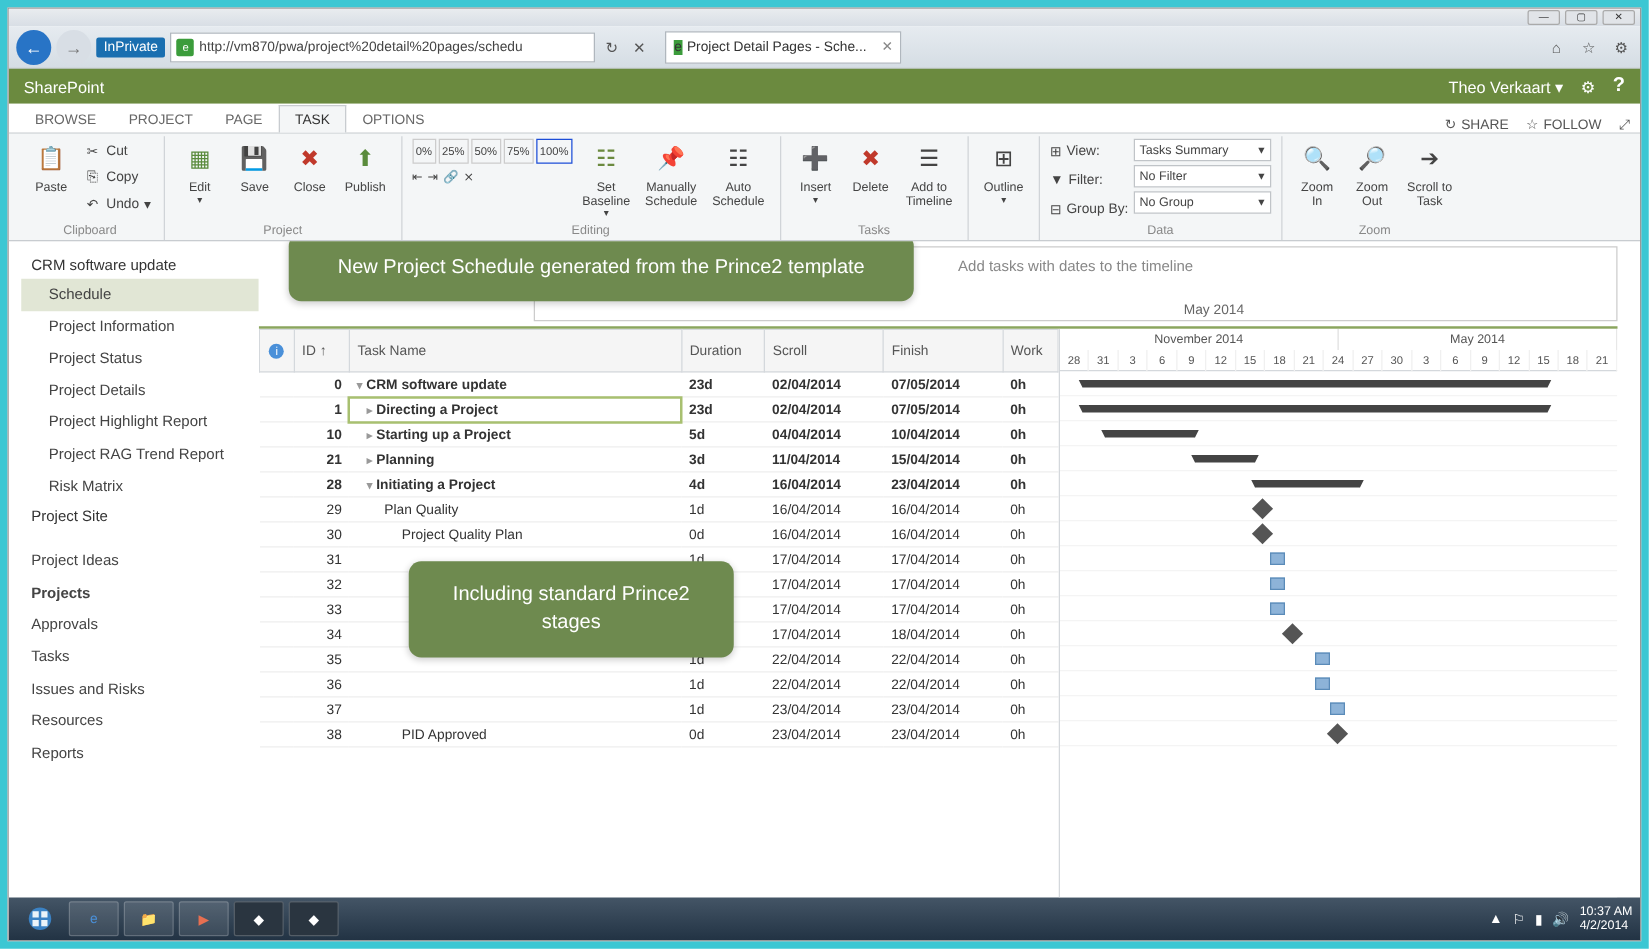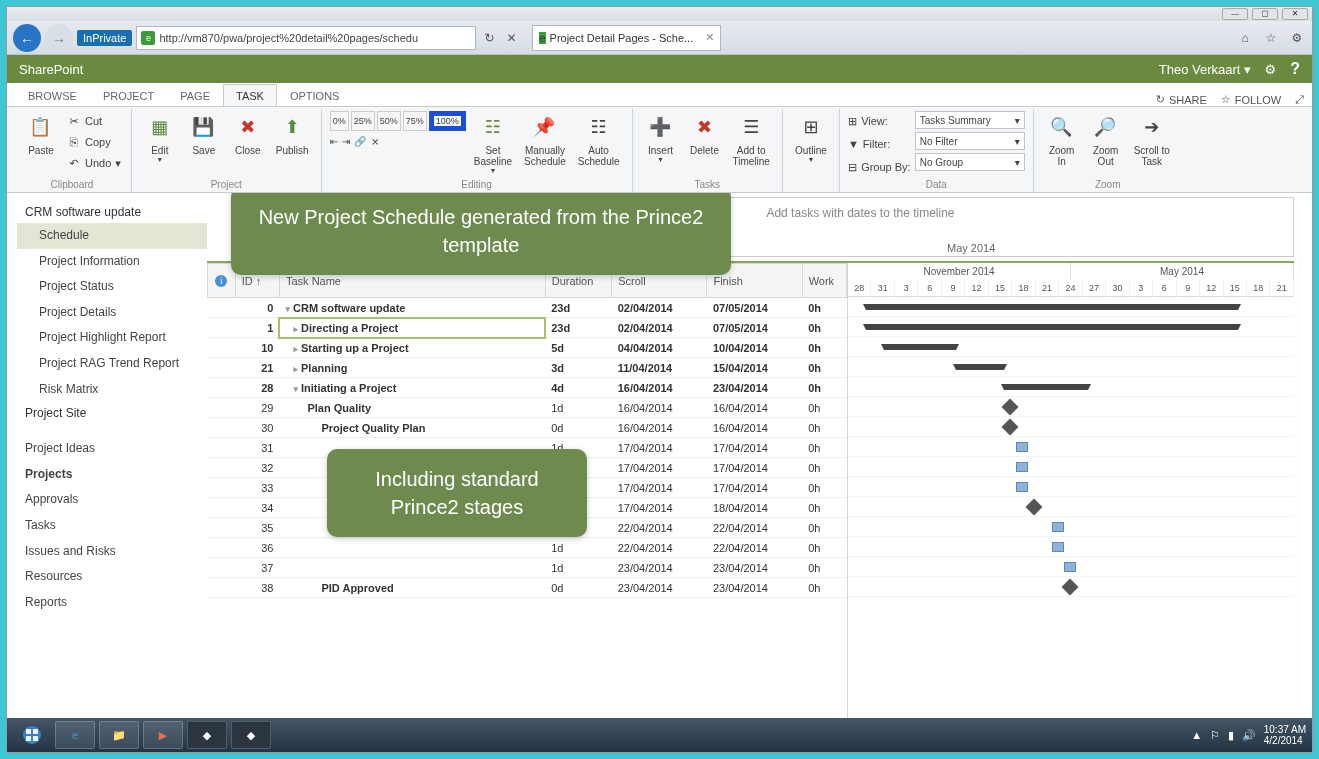--- a/index.html
+++ b/index.html
@@ -58,32 +58,32 @@
   .sidebar .item { padding: 5px 8px 5px 22px; cursor: pointer; line-height: 1.3; }
   .sidebar .item.active { background: #e1e6d5; font-weight: normal; }
   .side-sep { height: 12px; }
 
   
   .main { flex: 1; display: flex; flex-direction: column; overflow: hidden; position: relative; }
   .timeline-box { margin: 4px 18px 4px 220px; border: 1px solid #ccc; padding: 8px; position: relative; height: 60px; }
   .timeline-hint { text-align: center; color: #888; font-size: 12px; }
   .month-lbl { position: absolute; font-size: 11px; color: #666; bottom: 2px; }
 
-  .callout { position: absolute; background: #6e8a4f; color: #fff; padding: 16px 22px; border-radius: 10px; font-size: 20px; font-weight: 300; text-align: center; line-height: 1.4; box-shadow: 0 2px 6px rgba(0,0,0,0.2); z-index: 10; }
+  .callout { position: absolute; background: #6e8a4f; color: #fff; padding: 16px 22px; border-radius: 10px; font-size: 16px; font-weight: 300; text-align: center; line-height: 1.4; box-shadow: 0 2px 6px rgba(0,0,0,0.2); z-index: 10; }
   .callout1 { top: -6px; left: 24px; width: 500px; }
   .callout2 { top: 186px; left: 120px; width: 260px; }
 
   .grid-wrap { flex: 1; display: flex; overflow: hidden; margin: 0 18px 0 0; border-top: 2px solid #8aa55e; }
   .grid { flex: 0 0 640px; overflow: hidden; }
   .grid table { width: 100%; border-collapse: collapse; font-size: 11px; }
   .grid th { background: #f5f5f5; border: 1px solid #d4d8dc; padding: 4px 6px; text-align: left; font-weight: normal; color: #555; height: 34px; }
   .grid td { border-bottom: 1px solid #eee; padding: 3px 6px; height: 20px; white-space: nowrap; }
   .grid tr.bold td { font-weight: bold; }
   .grid td.id { text-align: right; width: 36px; color: #333; }
-  .grid td.name { width: 240px; font-weight: bold; }
+  .grid td.name { width: 240px; }
   .grid td.dur { width: 60px; }
   .grid td.date { width: 86px; }
   .grid td.work { width: 40px; }
   .tri { color: #999; font-size: 9px; display: inline-block; margin-right: 3px; }
   .indent1 { padding-left: 14px !important; }
   .indent2 { padding-left: 28px !important; }
   .indent3 { padding-left: 42px !important; }
   .hilite { outline: 2px solid #a8c070; outline-offset: -1px; }
 
   .gantt { flex: 1; overflow: hidden; border-left: 1px solid #d4d8dc; position: relative; background: #fff; }
@@ -224,21 +224,21 @@
     </div>
 
     <div class="rgroup">
       <div class="rgroup-body">
         <div class="stack">
           <div style="display:flex;gap:2px">
             <span class="rbtn-small" style="border:1px solid #ccc;padding:0 2px;font-size:9px">0%</span>
             <span class="rbtn-small" style="border:1px solid #ccc;padding:0 2px;font-size:9px">25%</span>
             <span class="rbtn-small" style="border:1px solid #ccc;padding:0 2px;font-size:9px">50%</span>
             <span class="rbtn-small" style="border:1px solid #ccc;padding:0 2px;font-size:9px">75%</span>
-            <span class="rbtn-small" style="border:5px solid #1d4ed8;padding:3px 2px;font-size:9px">100%</span>
+            <span class="rbtn-small" style="border:1px solid #1d4ed8;padding:3px 2px;font-size:9px">100%</span>
           </div>
           <div style="display:flex;gap:4px;margin-top:4px">
             <span class="ico-sm">⇤</span>
             <span class="ico-sm">⇥</span>
             <span class="ico-sm">🔗</span>
             <span class="ico-sm">⨯</span>
           </div>
         </div>
         <div class="rbtn-big">
             <div class="ico" style="color:#6b8a3f">☷</div>

